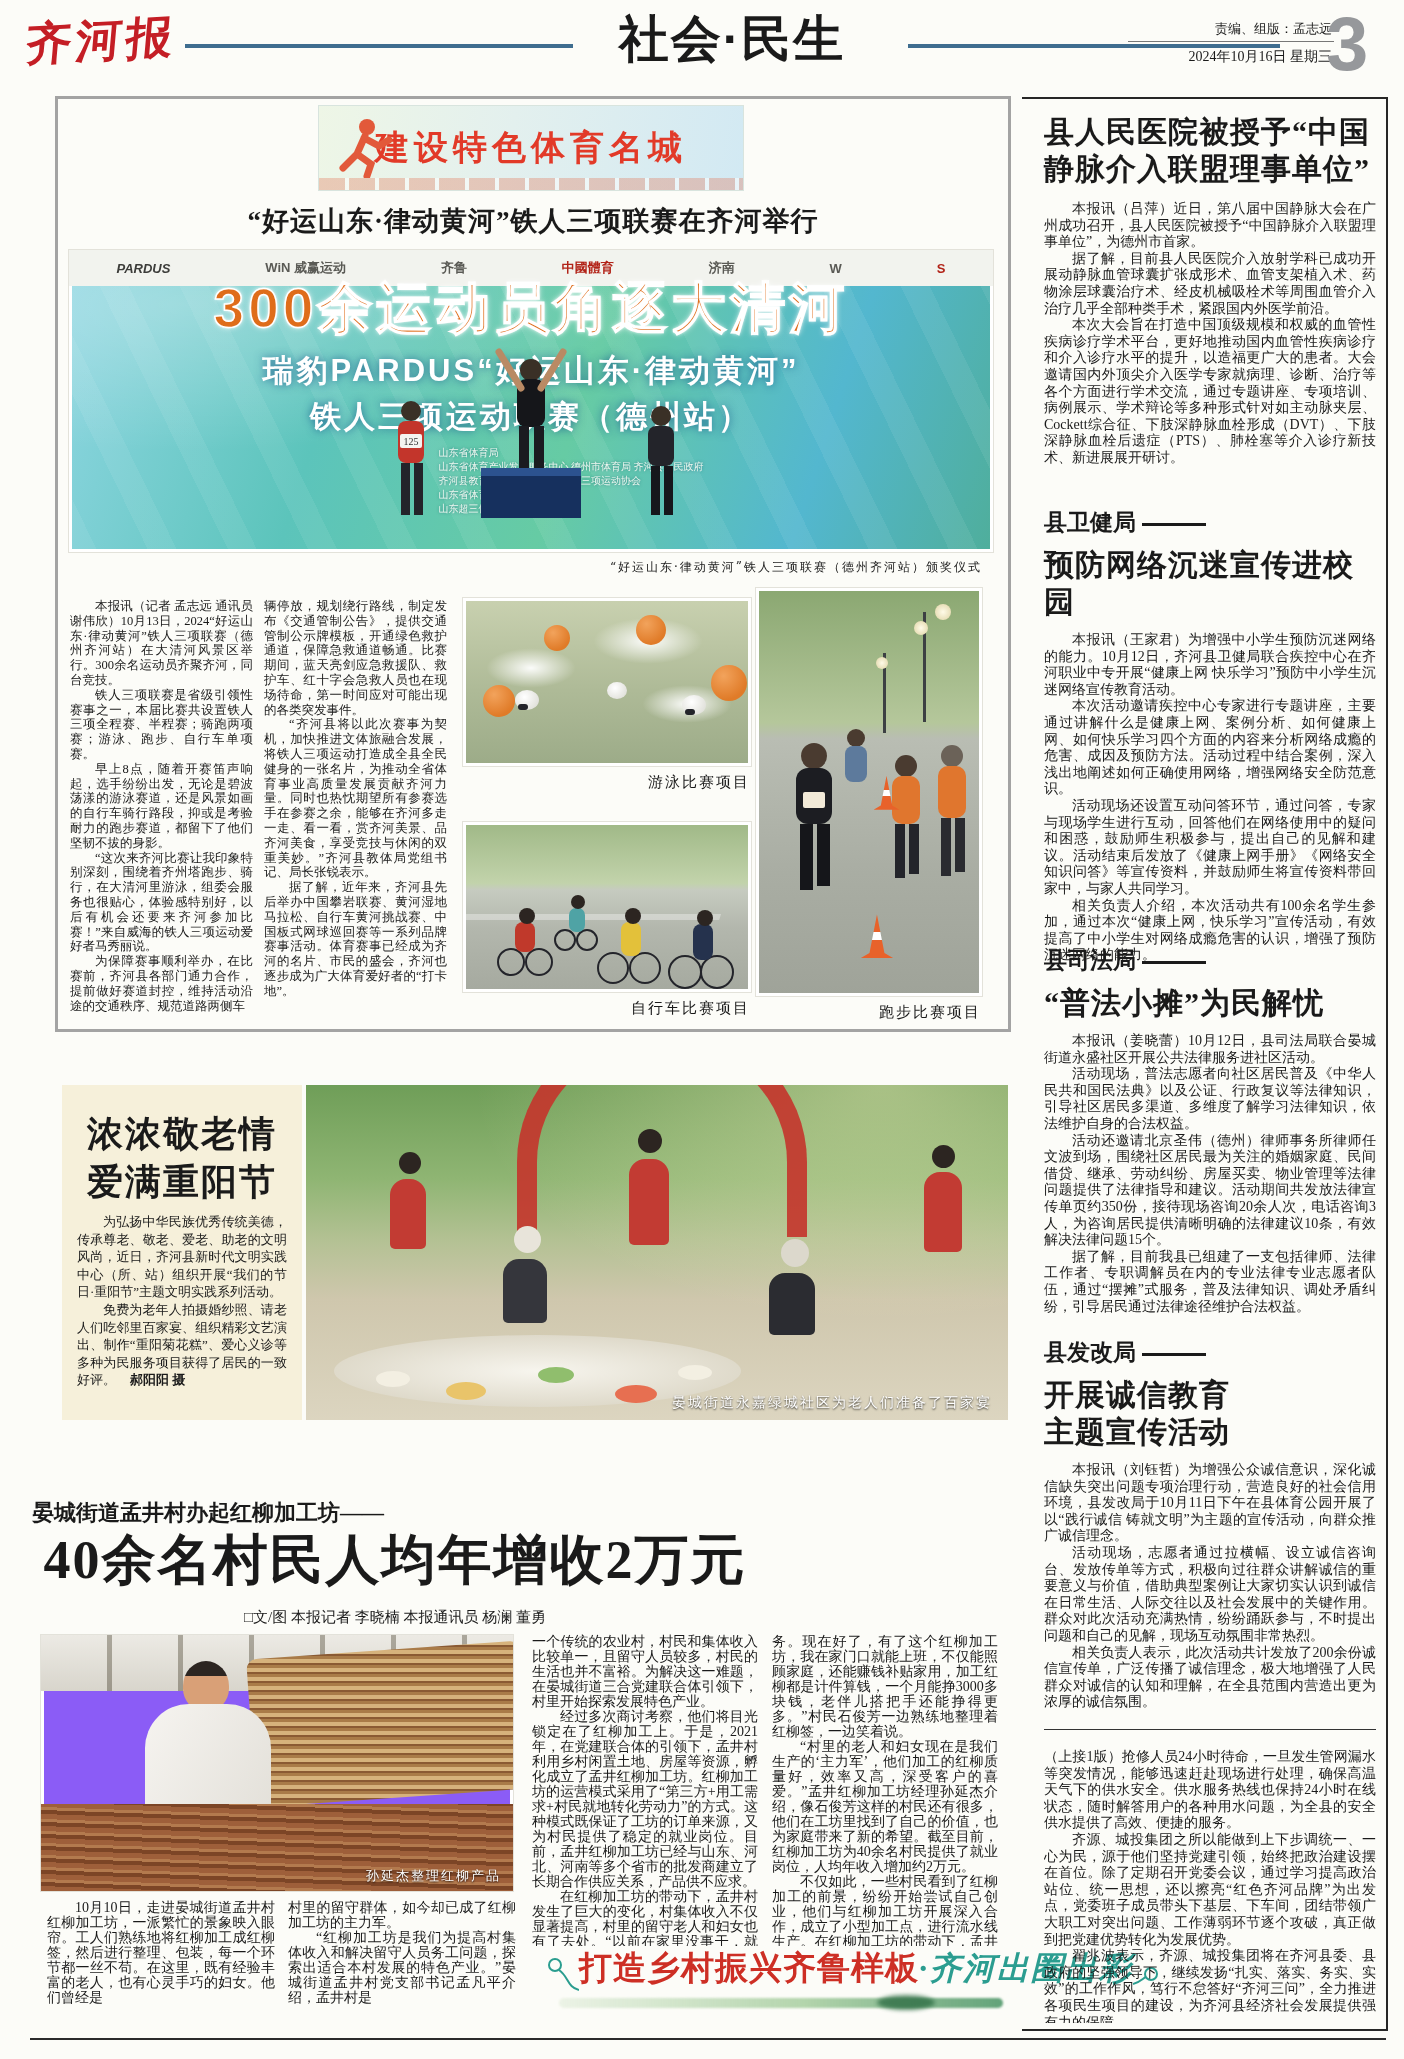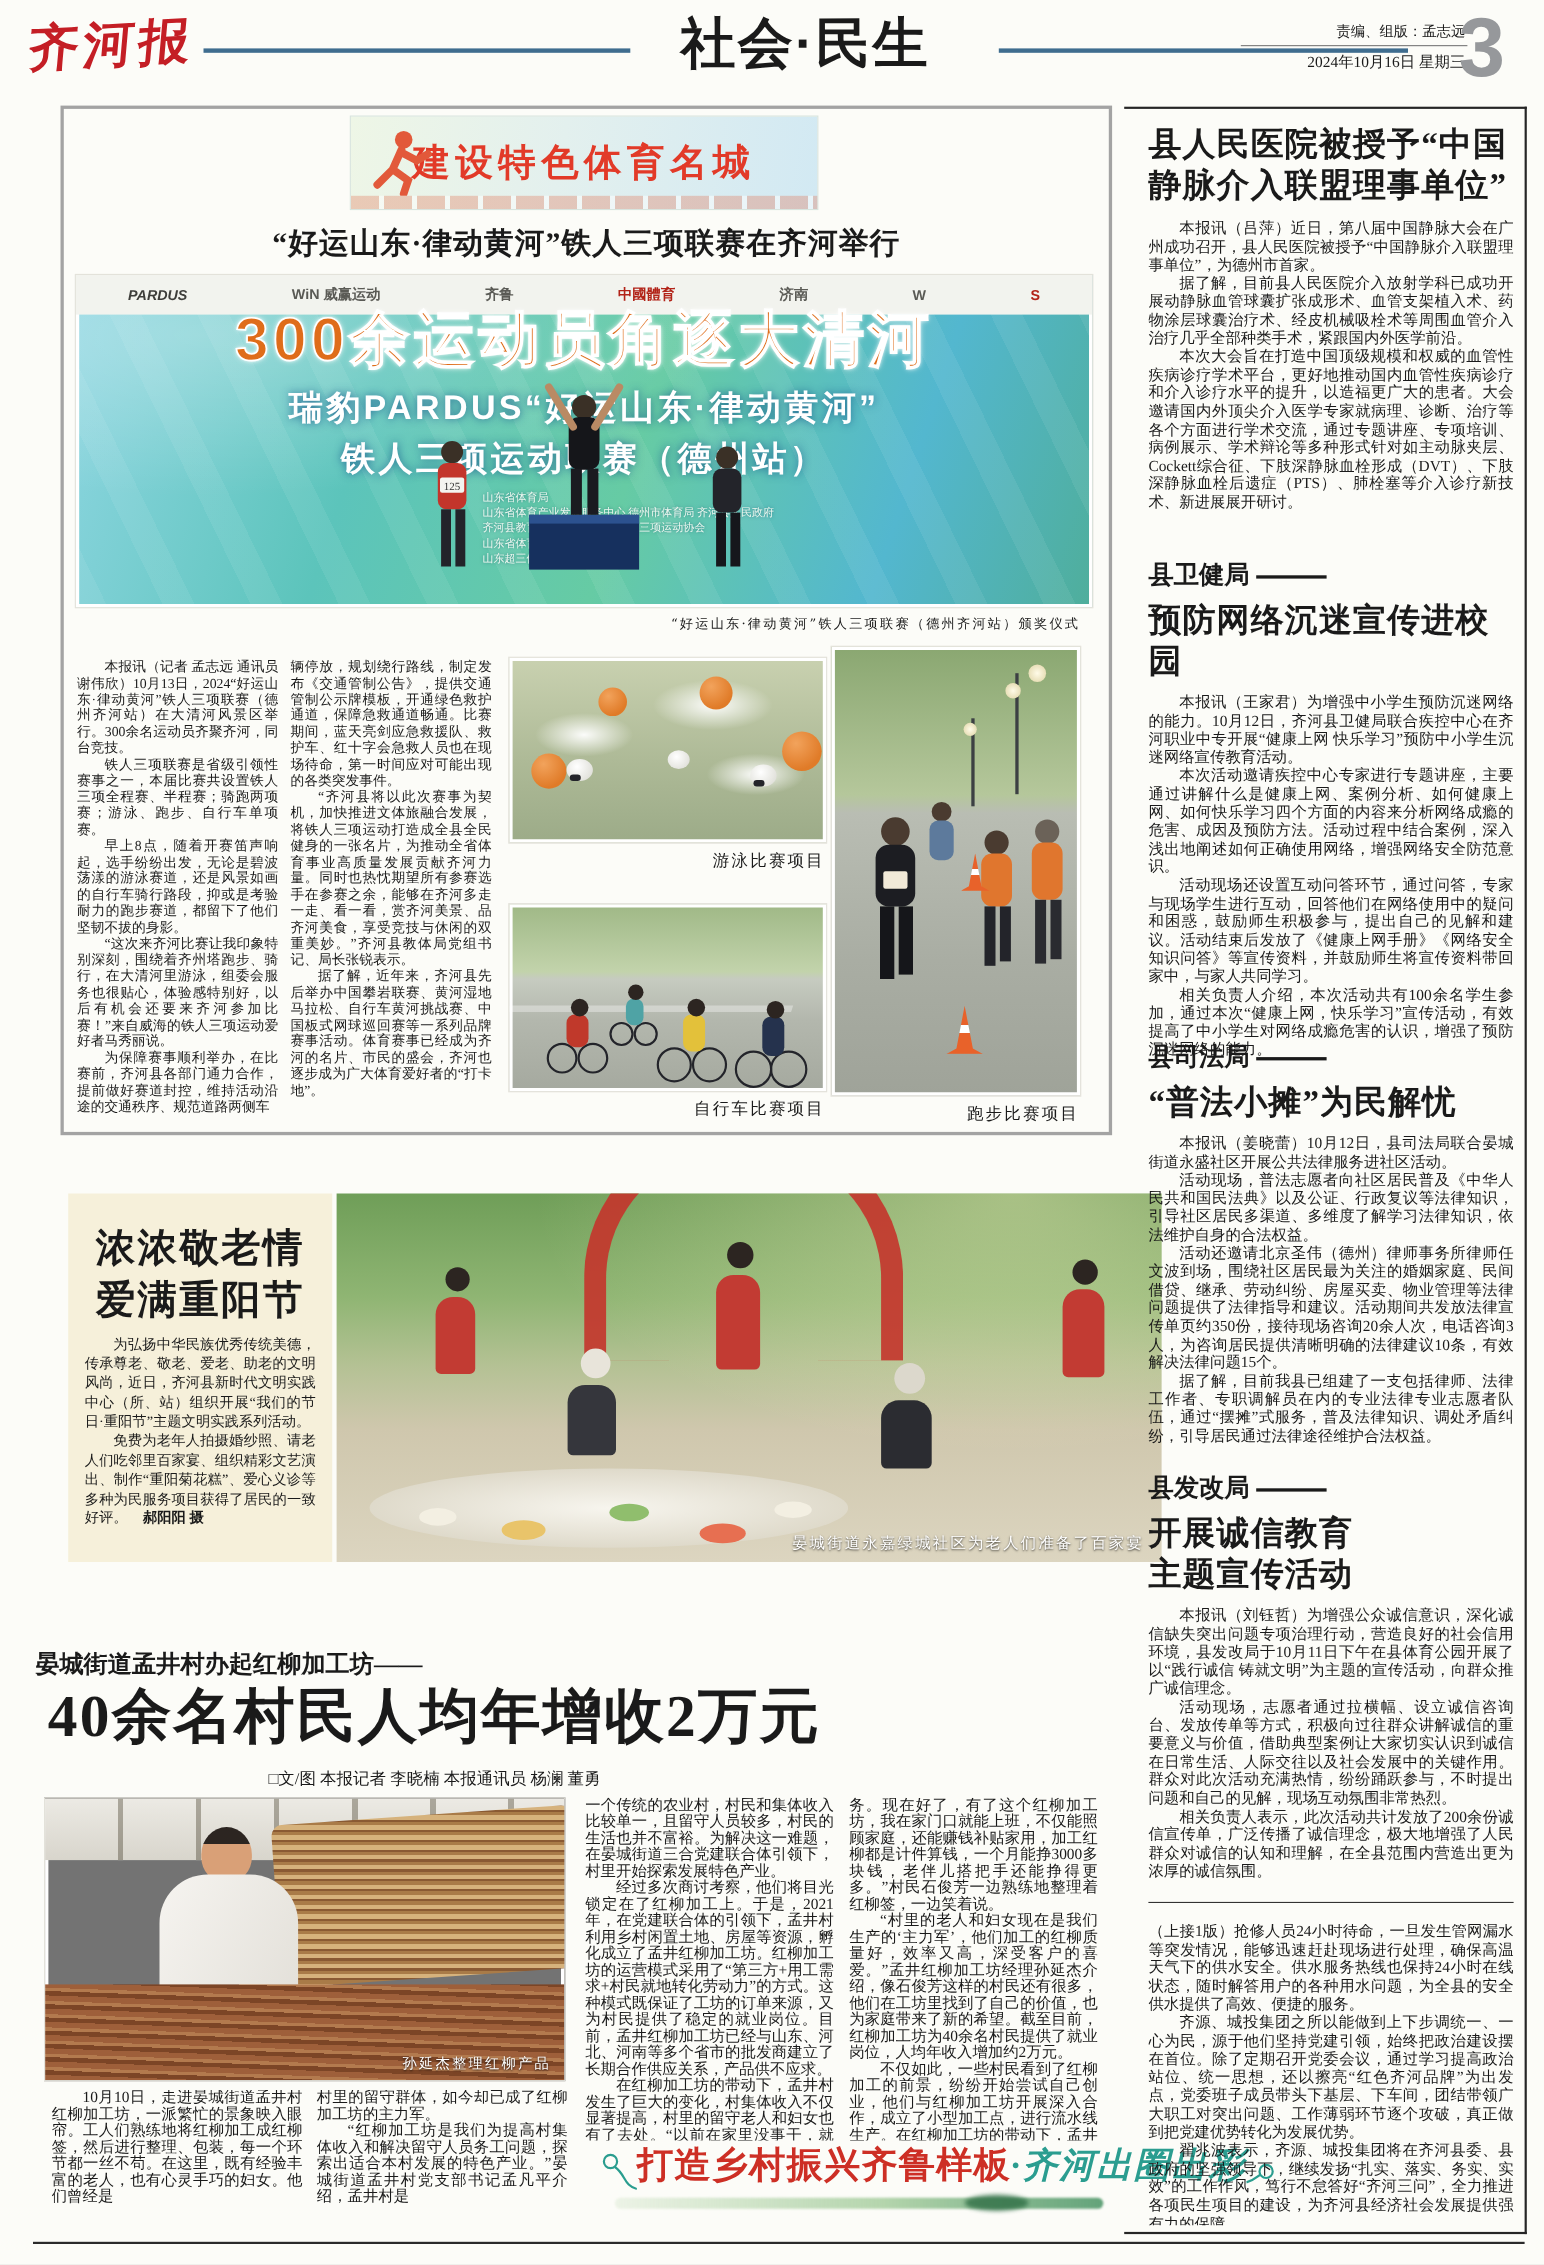--- a/index.html
+++ b/index.html
@@ -71,35 +71,35 @@
   .cone{position:absolute;width:26px;height:34px;background:linear-gradient(#e8622a 0 40%,#fff 40% 58%,#e8622a 58%);
         clip-path:polygon(50% 0,72% 88%,100% 100%,0 100%,28% 88%);}
   
   .cy-box{left:62px;top:1085px;width:240px;height:335px;background:#f6f0da;}
   .cy-title{width:100%;text-align:center;font-size:36px;font-weight:900;line-height:47px;letter-spacing:2px;}
   .cy-body{left:15px;top:128px;width:210px;font-size:13px;line-height:17.6px;}
   .credit{font-weight:bold;margin-left:14px;white-space:nowrap;}
   .cy-photo{left:306px;top:1085px;width:702px;height:335px;overflow:hidden;
      background:
        radial-gradient(ellipse at 82% 0%,rgba(255,244,200,.4),transparent 50%),
-       linear-gradient(#6f9e58 0%,#8fb573 28%,#b3c193 46%,#cfc7ad 64%,#dcd5c0 100%); padding-left: 48px;}
+       linear-gradient(#6f9e58 0%,#8fb573 28%,#b3c193 46%,#cfc7ad 64%,#dcd5c0 100%);}
   .cy-arch{position:absolute;left:30%;top:-58px;width:250px;height:190px;border:20px solid #c5352c;
      border-bottom:none;border-radius:135px 135px 0 0;opacity:.9;}
   .person{position:absolute;border-radius:16px 16px 5px 5px;}
   .head{position:absolute;border-radius:50%;}
   .cy-table{position:absolute;bottom:4%;left:4%;width:58%;height:72px;border-radius:50%;
      background:radial-gradient(#f7f5ee,#ddd8c8 75%);}
   .dish{position:absolute;border-radius:50%;}
   .cy-caption{position:absolute;right:16px;bottom:8px;color:#fff;font-size:14px;
      text-shadow:0 1px 2px rgba(0,0,0,.8);}
   
   .w-kicker{left:32px;top:1498px;font-size:22px;font-weight:bold;}
   .w-headline{left:30px;top:1524px;width:730px;text-align:center;font-size:54px;font-weight:900;letter-spacing:2px;}
   .w-byline{left:30px;top:1608px;width:730px;text-align:center;font-size:15px;}
-  .w-photo{left:40px;top:1634px;width:472px;height:256px;overflow:hidden;background:#737373;}
+  .w-photo{left:40px;top:1634px;width:472px;height:256px;overflow:hidden;background:#8b5cf6;}
   .w-ceiling{position:absolute;left:0;top:0;width:100%;height:22%;
      background:linear-gradient(#eceae4,#d8d5cc),
      repeating-linear-gradient(90deg,transparent 0 66px,#b9b6ae 66px 71px);background-blend-mode:multiply;}
   .w-sticks-back{position:absolute;right:-12px;top:6%;width:58%;height:58%;border-radius:10px;
      transform:rotate(-4deg);
      background:repeating-linear-gradient(4deg,#d6b27c 0 4px,#a97b48 4px 7px,#8a5a33 7px 9px);}
   .w-man-head{position:absolute;left:30%;top:10%;width:46px;height:50px;border-radius:50% 50% 45% 45%;
      background:linear-gradient(#2c2521 0 30%,#d9a077 30%);}
   .w-man-body{position:absolute;left:22%;top:27%;width:126px;height:130px;border-radius:44px 44px 10px 10px;
      background:linear-gradient(120deg,#f6f4f0,#e2dfd8);}

